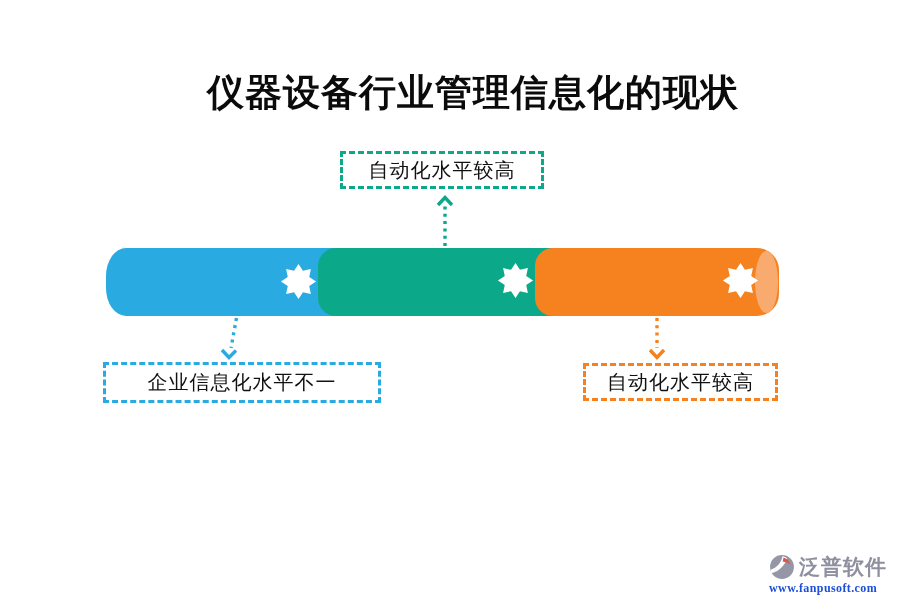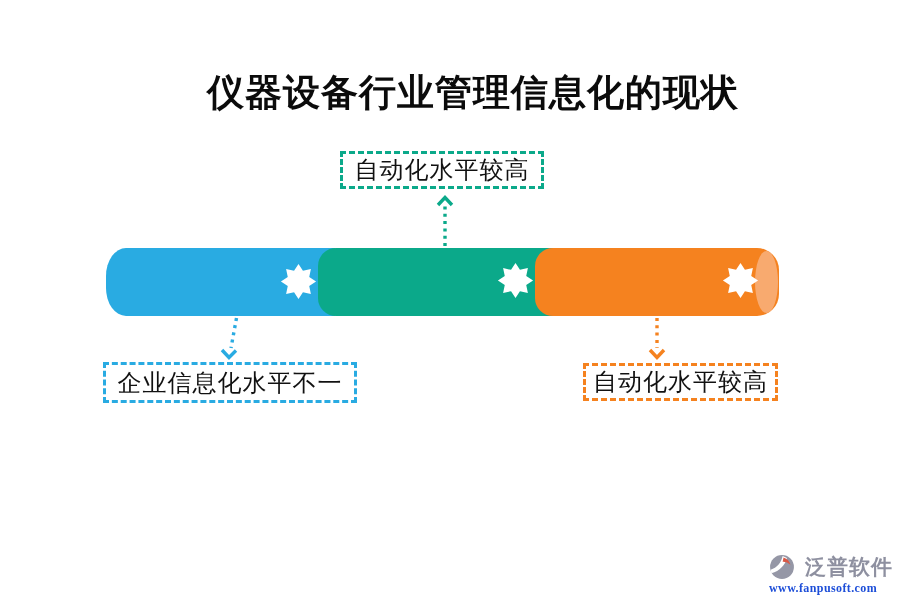--- a/index.html
+++ b/index.html
@@ -7,44 +7,44 @@
     position:relative;width:900px;height:600px;background:#ffffff;overflow:hidden;
     font-family:"Liberation Serif","DejaVu Serif",serif;
   }
   .title{
     position:absolute;left:0;right:0;top:68px;margin:0;
     text-align:center;font-size:37px;font-weight:700;color:#0b0b0b;
     letter-spacing:1px;white-space:nowrap;padding-left:46px;
   }
   .label-box{
     position:absolute;display:flex;align-items:center;justify-content:center;
-    font-size:24px;color:#111;letter-spacing:1px;white-space:nowrap;
+    font-size:20px;color:#111;letter-spacing:1px;white-space:nowrap;
     background:#fff;box-sizing:border-box;
   }
   .label-box.top{left:340px;top:151px;width:204px;height:38px;border:3px dashed #0BA98A;}
-  .label-box.bottom-left{left:103px;top:362px;width:254px;height:41px;border:3px dashed #29ABE2;}
+  .label-box.bottom-left{left:103px;top:362px;width:278px;height:41px;border:3px dashed #29ABE2;}
   .label-box.bottom-right{left:583px;top:363px;width:195px;height:38px;border:3px dashed #F5821F;}
 
   .seg{position:absolute;top:248px;height:68px;}
   .seg.blue{left:106px;width:229px;background:#29ABE2;border-radius:20px 0 0 20px / 28px 0 0 28px;z-index:1;}
   .seg.green{left:318px;width:240px;background:#0BA98A;border-radius:18px 0 0 18px;z-index:2;}
   .seg.orange{left:535px;width:244px;background:#F5821F;border-radius:18px 22px 22px 18px;z-index:3;}
   .end-cap{
     position:absolute;left:755px;top:251px;width:23px;height:62px;
     background:#F8AA6F;border-radius:50%;z-index:4;
   }
   .star{position:absolute;width:37px;height:37px;z-index:5;}
   .star.s1{left:280px;top:263px;}
   .star.s2{left:497px;top:262px;}
   .star.s3{left:722px;top:262px;}
 
   .arrow-layer{position:absolute;left:0;top:0;width:900px;height:600px;z-index:6;pointer-events:none;}
 
   .watermark{position:absolute;left:769px;top:553px;z-index:7;}
-  .wm-row{display:flex;align-items:center;gap:10px;}
+  .wm-row{display:flex;align-items:center;gap:4px;}
   .wm-brand{font-size:21px;font-weight:700;color:#8E90A0;letter-spacing:1px;white-space:nowrap;}
   .wm-url{font-size:12px;font-weight:700;color:#1d4ed8;letter-spacing:0.4px;margin-top:0px;white-space:nowrap;}
 </style>
 </head>
 <body>
 
 <div class="canvas">
 
   <h1 class="title">仪器设备行业管理信息化的现状</h1>
 

